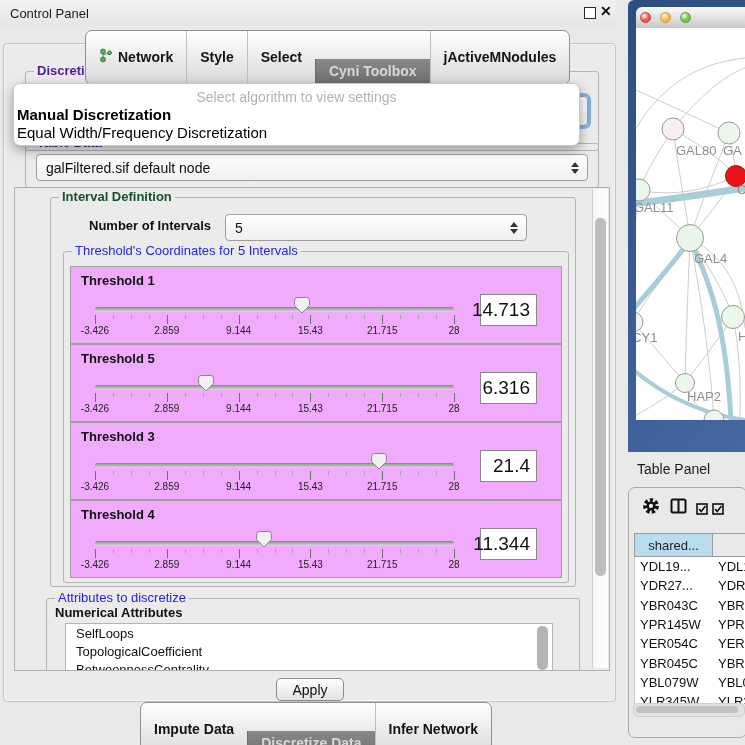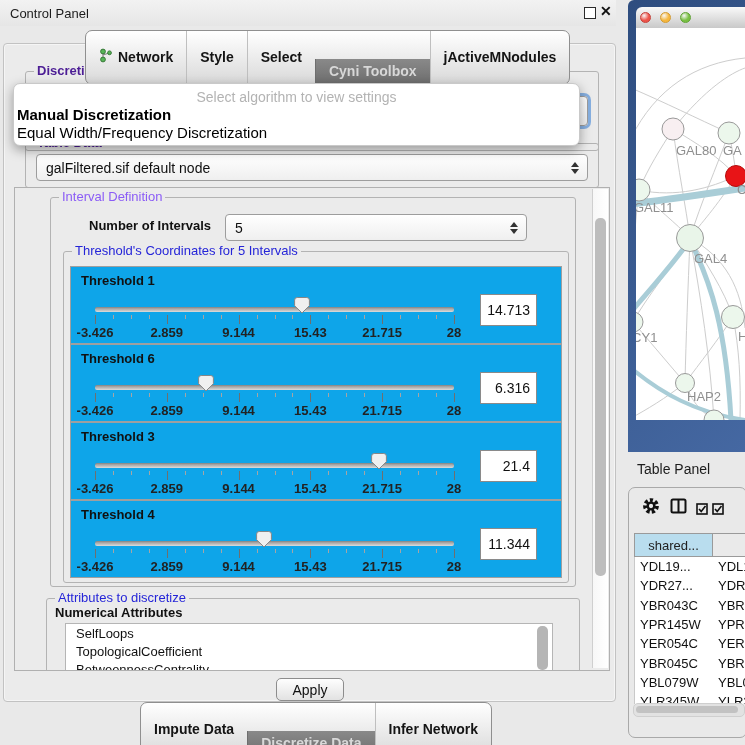--- a/index.html
+++ b/index.html
@@ -18,21 +18,21 @@
       border-left:1px solid #bfbfbf;display:flex;align-items:center;gap:6px;white-space:nowrap;}
   .tab:first-child{border-left:none;}
   .tab.selected{background:linear-gradient(#898989,#6e6e6e);color:#d8d8d8;border-left-color:#6e6e6e;margin-top:28px;}
   #top-tabs{left:85px;top:30px;}
   #bottom-tabs{left:140px;top:702px;}
   .main-panel{position:absolute;left:3px;top:43px;width:611px;height:657px;background:#ebebeb;
       border:1px solid #c2c2c2;border-radius:4px;box-shadow:inset 0 0 0 1px #f5f5f5;}
   .group{position:absolute;border:1px solid #b3b3b3;border-radius:3px;}
   .gtitle{position:absolute;top:-8px;left:8px;background:#ebebeb;padding:0 3px;font-size:13px;
       font-weight:bold;color:#4c1d95;line-height:14px;}
-  .gtitle.green{color:#8b5cf6;font-weight:normal;}
+  .gtitle.green{color:#14532d;font-weight:bold;}
   .gtitle.blue{color:#2525d8;font-weight:normal;}
   .combo{position:absolute;background:linear-gradient(#ffffff,#efefef);border:1px solid #9d9d9d;
       border-radius:4px;font-size:14px;color:#101010;display:flex;align-items:center;padding-left:9px;}
   .spin{position:absolute;right:8px;top:50%;transform:translateY(-50%);width:8px;}
   .spin i{display:block;width:0;height:0;border-left:4px solid transparent;border-right:4px solid transparent;}
   .spin .up{border-bottom:5px solid #333;margin-bottom:2px;}
   .spin .dn{border-top:5px solid #333;}
   .alg-group{left:21px;top:27px;width:572px;height:78px;}
   .alg-combo{left:10px;top:24px;right:10px;height:28px;box-shadow:0 0 0 3px rgba(100,155,220,.75);}
   .popup{position:absolute;left:9px;top:39px;width:565px;height:61px;background:#ffffff;
@@ -41,33 +41,33 @@
   .popup .opt{position:absolute;left:3px;font-size:15px;color:#000;white-space:nowrap;}
   .popup .opt.bold{font-weight:bold;}
   .td-group{left:21px;top:99px;width:572px;height:43px;}
   .td-combo{left:10px;top:10px;right:10px;height:25px;}
   .viewport{position:absolute;left:10px;top:143px;width:594px;height:482px;border:1px solid #b0b0b0;
       background:#ebebeb;overflow:hidden;}
   .interval-group{left:35px;top:9px;width:524px;height:388px;}
   .ni-label{position:absolute;left:38px;top:20px;font-size:13px;font-weight:bold;}
   .ni-combo{left:174px;top:16px;width:291px;height:25px;}
   .thr-group{left:12px;top:53px;width:504px;height:330px;}
-  .tpanel{position:absolute;left:6px;width:490px;height:76px;border:1px solid #9f9f9f;background:#0ea5e9;}
+  .tpanel{position:absolute;left:6px;width:490px;height:76px;border:1px solid #9f9f9f;background:#f0abfc;}
   .tp-label{position:absolute;left:10px;top:6px;font-size:13px;font-weight:bold;}
   .track{position:absolute;left:24px;top:40px;width:359px;height:4px;border-radius:2px;
       background:linear-gradient(#9b9b9b,#dcdcdc);border-top:1px solid #8d8d8d;}
   .thumb{position:absolute;top:30px;width:16px;height:17px;}
   .ticks{position:absolute;left:24px;top:48px;width:359px;height:10px;}
   .tick{position:absolute;width:1px;background:#8c8c8c;top:0;}
   .tick.minor{height:4px;background:#a5a5a5;}
   .tick.major{height:9px;background:#6f6f6f;}
   .ticklabels{position:absolute;left:24px;top:58px;width:359px;height:12px;}
-  .ticklabels span{position:absolute;transform:translateX(-50%);font-size:13px;font-weight:bold;color:#222;white-space:nowrap;}
+  .ticklabels span{position:absolute;transform:translateX(-50%);font-size:10px;font-weight:normal;color:#222;white-space:nowrap;}
   .val-box{position:absolute;left:409px;top:27px;width:57px;height:32px;background:#fff;
-      border:1px solid #8a8a8a;font-size:14px;display:flex;align-items:center;justify-content:flex-end;padding-right:6px;box-sizing:border-box;}
+      border:1px solid #8a8a8a;font-size:19px;display:flex;align-items:center;justify-content:flex-end;padding-right:6px;box-sizing:border-box;}
   .attr-group{left:31px;top:410px;width:532px;height:270px;}
   .subhead{position:absolute;left:8px;top:6px;font-size:13px;font-weight:bold;}
   .attr-list{position:absolute;left:18px;top:24px;width:486px;height:200px;background:#ffffff;
       border:1px solid #b5b5b5;font-size:13px;overflow:hidden;}
   .attr-item{padding:2px 0 1px 10px;white-space:nowrap;}
   .list-vscroll{position:absolute;left:471px;top:2px;width:11px;height:44px;background:#b5b5b5;border-radius:5px;}
   .vscroll{position:absolute;right:1px;top:1px;width:15px;height:479px;
       background:linear-gradient(to right,#f7f7f7,#ffffff);border-left:1px solid #cfcfcf;}
   .vthumb{position:absolute;left:2px;top:29px;width:11px;height:358px;background:#bdbdbd;border-radius:5px;}
   .apply{position:absolute;left:272px;top:634px;width:68px;height:23px;border:1px solid #8d8d8d;
@@ -205,21 +205,21 @@
                   <span style="left: 0%;">-3.426</span>
                   <span style="left: 20%;">2.859</span>
                   <span style="left: 40%;">9.144</span>
                   <span style="left: 60%;">15.43</span>
                   <span style="left: 80%;">21.715</span>
                   <span style="left: 100%;">28</span>
                 </div>
                 <div class="val-box">14.713</div>
               </div>
               <div class="tpanel" style="top: 92px;">
-                <div class="tp-label">Threshold 6</div>
+                <div class="tp-label">Threshold 5</div>
                 <div class="track"></div>
                 <div class="thumb" style="left: 127.289px;"><svg width="16" height="17" viewBox="0 0 16 17">
                     <path d="M3.2 0.5 h9.6 a2.6 2.6 0 0 1 2.6 2.6 v5.6 L8 16 L0.6 8.7 v-5.6 A2.6 2.6 0 0 1 3.2 0.5 z" fill="#f0f0f0" stroke="#868686"></path>
                   </svg></div>
                 <div class="ticks">
                   <div class="tick major" style="left: 0%;"></div>
                   <div class="tick minor" style="left: 5%;"></div>
                   <div class="tick minor" style="left: 10%;"></div>
                   <div class="tick minor" style="left: 15%;"></div>
                   <div class="tick major" style="left: 20%;"></div>

